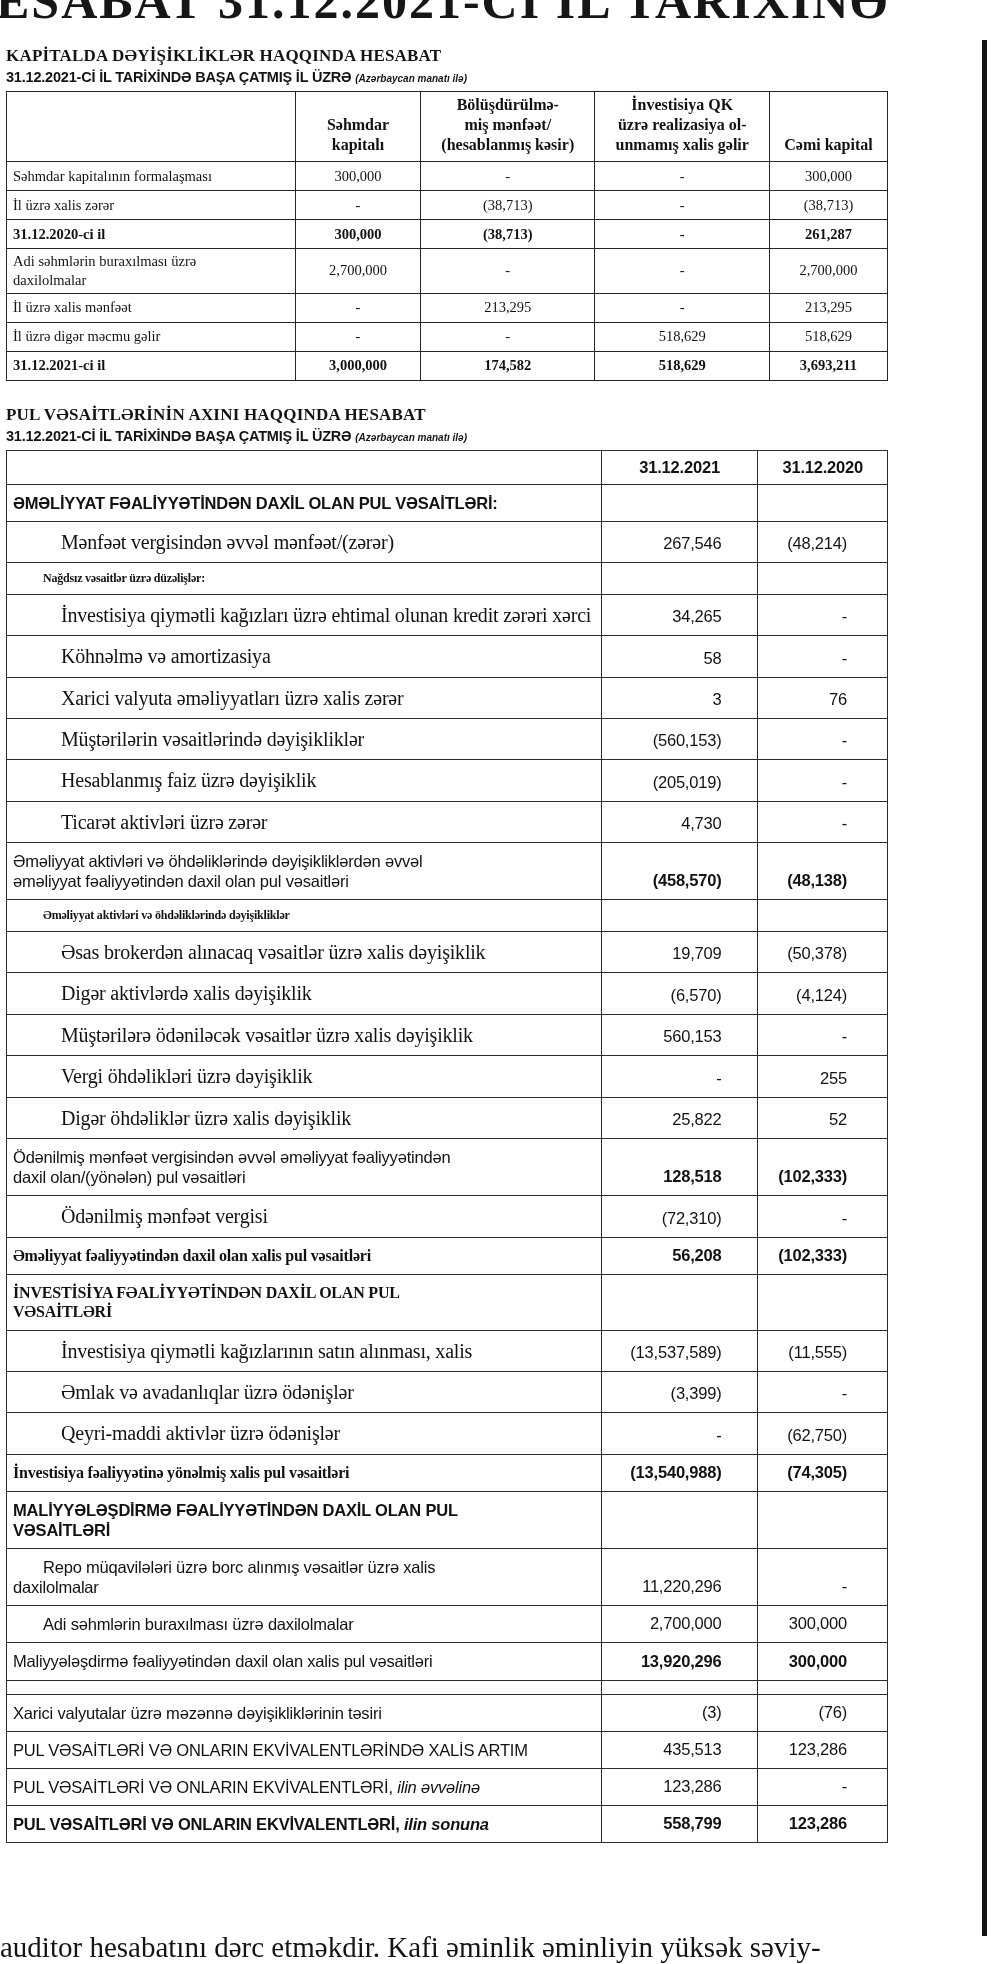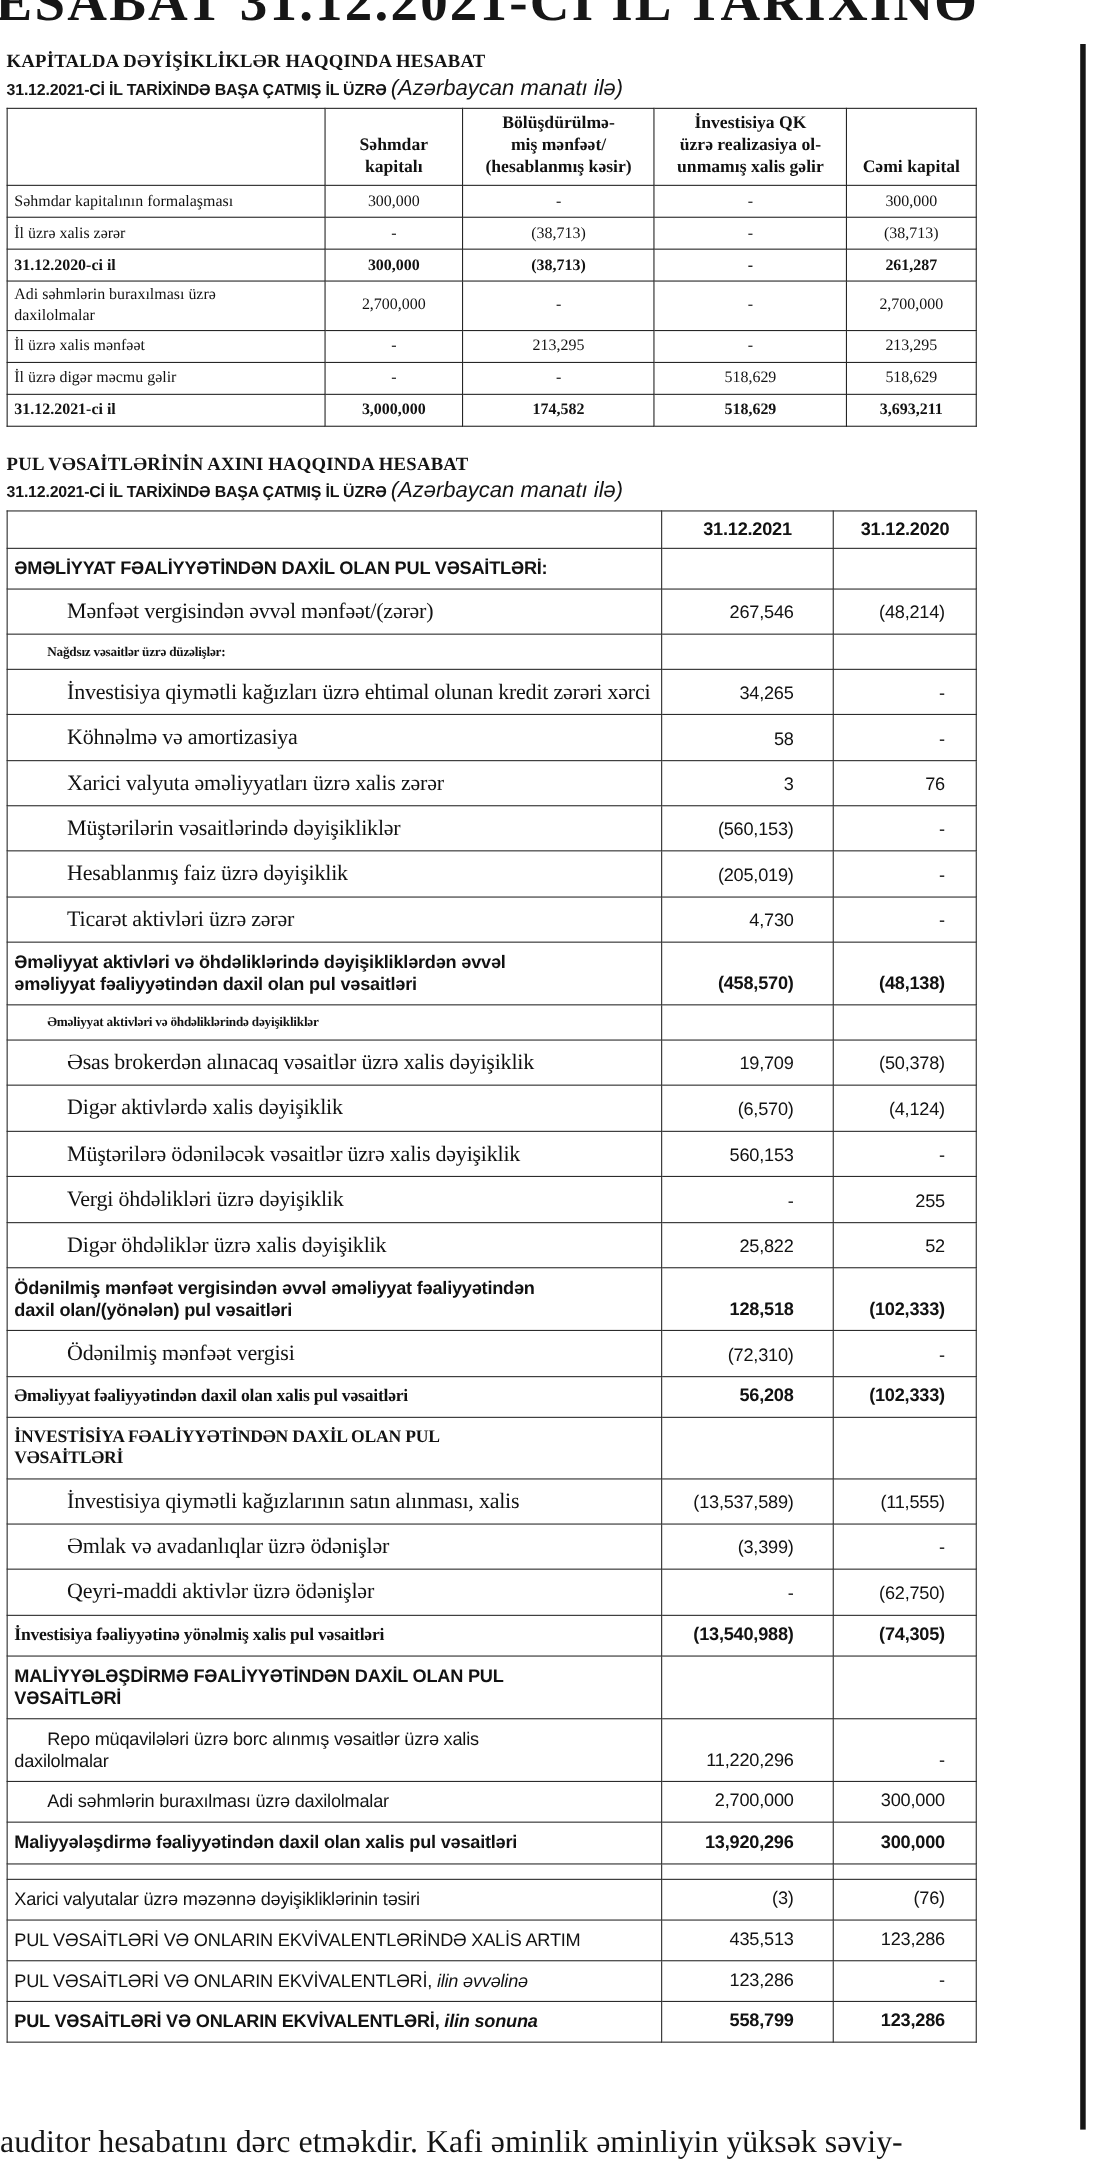--- a/index.html
+++ b/index.html
@@ -13,21 +13,21 @@
   .top-heading span{
     display:block;font-family:"Liberation Serif",serif;font-weight:bold;font-size:50px;
     line-height:1;margin-top:-24px;letter-spacing:2px;white-space:nowrap;color:#161616;
   }
   .content{position:absolute;top:46px;left:6px;width:882px;}
   .sec-title{
     font-family:"Liberation Serif",serif;font-weight:bold;font-size:17px;
     letter-spacing:.2px;margin:0 0 3px 0;color:#141414;
   }
   .sec-sub{font-size:14.5px;font-weight:bold;letter-spacing:-.2px;margin:0 0 6px 0;color:#141414;}
-  .sec-sub .note{font-style:italic;font-weight:normal;font-size:20px;letter-spacing:0;}
+  .sec-sub .note{font-style:italic;font-weight:bold;font-size:10px;letter-spacing:0;}
   table{border-collapse:collapse;width:100%;table-layout:fixed;}
   
   .t1{font-family:"Liberation Serif",serif;font-size:14.5px;margin-bottom:24px;}
   .t1 th,.t1 td{border:1.6px solid #262626;padding:3px 6px;}
   .t1 th{
     font-weight:bold;text-align:center;vertical-align:bottom;
     white-space:pre-line;padding-bottom:6px;font-size:16px;line-height:1.25;
   }
   .t1 td{height:22px;vertical-align:middle;}
   .t1 td:first-child{text-align:left;white-space:pre-line;line-height:1.3;}
@@ -36,25 +36,25 @@
   
   .t2{font-size:16.5px;margin-bottom:0;}
   .t2 th,.t2 td{border:1.8px solid #2c2c2c;}
   .t2 th{font-weight:bold;text-align:center;padding:7px 4px;font-size:16.5px;letter-spacing:-.2px;}
   .t2 td.lbl{
     padding:8px 4px 8px 6px;line-height:1.22;white-space:pre-line;
     vertical-align:middle;letter-spacing:-.2px;
   }
   .t2 td.val{text-align:right;vertical-align:bottom;padding:8px 0 9px 4px;letter-spacing:-.2px;}
   .t2 td.v1{padding-right:36px;}
-  .t2 td.v2{padding-right:28px;}
+  .t2 td.v2{padding-right:40px;}
   .t2 td.bv{font-weight:bold;}
   .t2 .sec{font-weight:bold;}
   .t2 .secs{font-weight:bold;font-family:"Liberation Serif",serif;font-size:16px;letter-spacing:.1px;}
-  .t2 .tot{font-weight:bold;margin-left:44px;}
+  .t2 .tot{font-weight:normal;margin-left:44px;}
   .t2 .tots{font-weight:bold;font-family:"Liberation Serif",serif;font-size:16px;letter-spacing:.1px;margin-left:12px;}
   .t2 .sub{font-weight:bold;font-family:"Liberation Serif",serif;font-size:12px;text-indent:30px;letter-spacing:.1px;}
   .t2 .it{font-family:Liberation Serif, serif;font-size:20px;text-indent:48px;letter-spacing:.1px;}
   .t2 .its{text-indent:30px;}
   .t2 .pl{}
   .t2 .cp{}
   .t2 .cpb{font-weight:bold;}
   .t2 tr.sp td{height:13px;padding:0;}
   .bottom-text{
     position:absolute;left:0;top:1928px;width:1000px;

